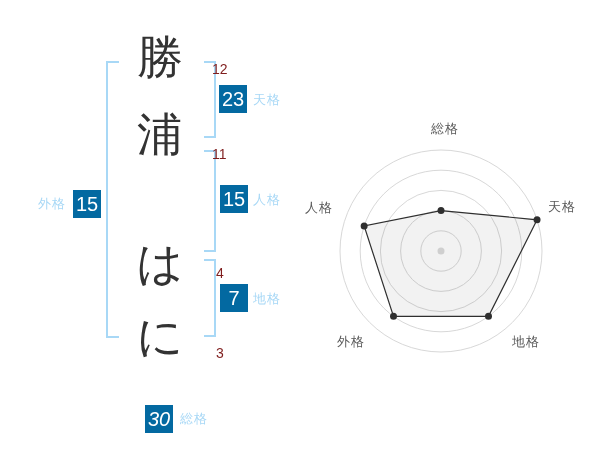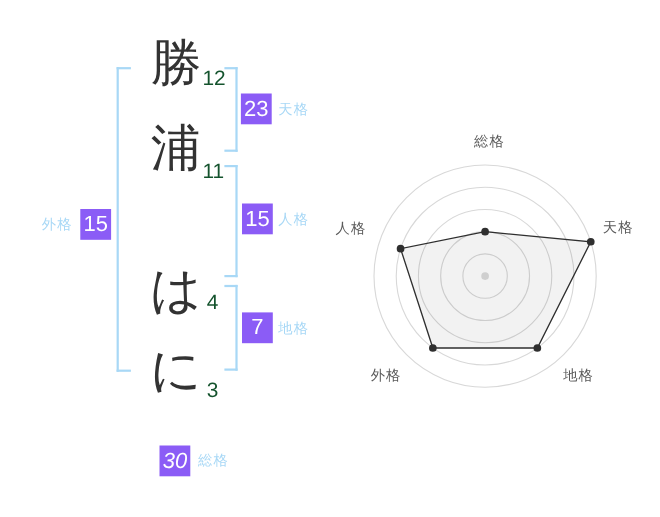--- a/index.html
+++ b/index.html
@@ -8,38 +8,38 @@
     position:relative; width:600px; height:470px; background:#ffffff;
     font-family:"Liberation Sans", sans-serif; overflow:hidden;
   }
   
   .char {
     position:absolute; left:124px; width:72px; text-align:center;
     font-size:46px; line-height:1; color:#333333;
   }
   .c1{top:34px;} .c2{top:111px;} .c3{top:240px;} .c4{top:313px;}
   .strokes {
-    position:absolute; font-size:19px; line-height:1; color:#14532d;
+    position:absolute; font-size:14px; line-height:1; color:#7f1d1d;margin-left:28px;
   }
   .s1{left:184px; top:62px;} .s2{left:184px; top:147px;text-align:center;}
   .s3{left:188px; top:266px;} .s4{left:188px; top:346px;}
   
   .bracket { position:absolute; border:0 solid #a8d8f6; }
   .bracket-left {
     left:106px; top:61px; width:13px; height:277px;
     border-left-width:2px; border-top-width:2px; border-bottom-width:2px;
   }
   .bracket-right {
     left:204px; width:12px;
     border-right-width:2px; border-top-width:2px; border-bottom-width:2px;
   }
   .b1{top:61px; height:77px;} .b2{top:150px; height:102px;} .b3{top:259px; height:78px;}
   
   .vbox {
-    position:absolute; width:28px; height:28px; background:#8b5cf6;
+    position:absolute; width:28px; height:28px; background:#0369a1;
     color:#ffffff; font-size:20px; line-height:28px; text-align:center;
   }
   .box-tenkaku{left:219px; top:85px;}
   .box-jinkaku{left:220px; top:185px;}
   .box-chikaku{left:220px; top:284px;}
   .box-soukaku{left:145px; top:405px;font-style:italic;}
   .box-gaikaku{left:73px;  top:190px;}
   .vlabel {
     position:absolute; font-size:13px; line-height:1; color:#a8d8f6;
     letter-spacing:1px; white-space:nowrap;

